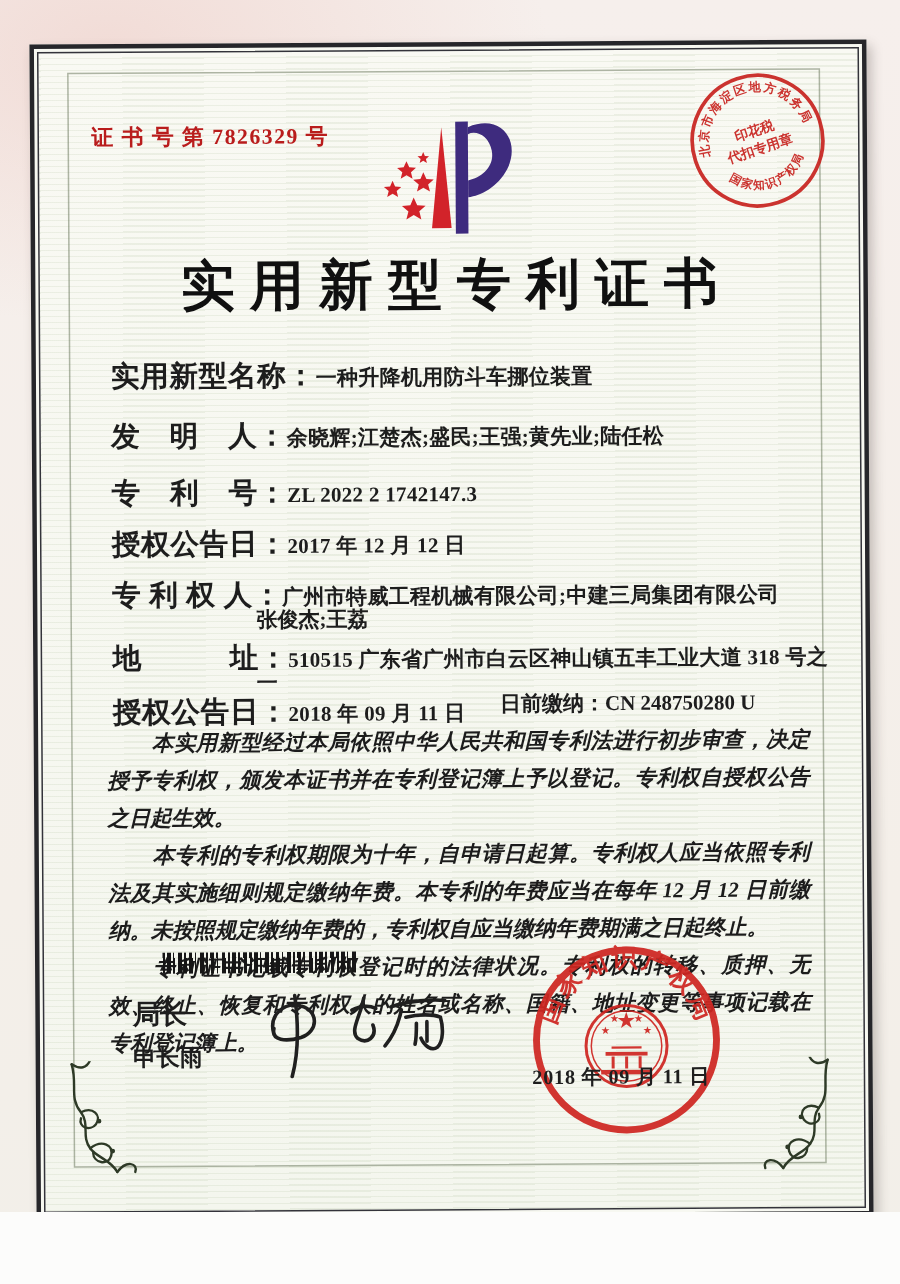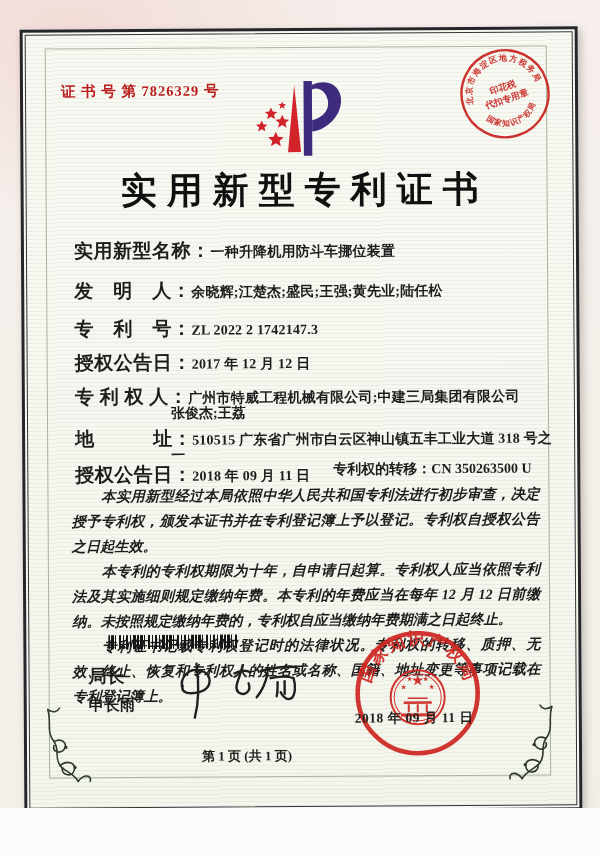--- a/index.html
+++ b/index.html
@@ -154,21 +154,21 @@
   </div>
   <div class="cont" style="top:373px">张俊杰;王荔</div>
   <div class="row" style="top:394px">
     <span class="lbl">地　　　址：</span><span class="val">510515 广东省广州市白云区神山镇五丰工业大道 318 号之</span>
   </div>
   <div class="cont" style="top:415px">一</div>
   <div class="row" style="top:430px">
     <span class="lbl">授权公告日：</span><span class="val">2018 年 09 月 11 日</span>
   </div>
   <div class="cont" style="left:308px;top:430px">
-    <span class="lbl" style="min-width:0">专利权的转移：</span><span class="val">CN 350263500 U</span>
+    <span class="lbl" style="min-width:0">日前缴纳：</span><span class="val">CN 248750280 U</span>
   </div>
 
   <div class="paras">
     <p>本实用新型经过本局依照中华人民共和国专利法进行初步审查，决定授予专利权，颁发本证书并在专利登记簿上予以登记。专利权自授权公告之日起生效。</p>
     <p>本专利的专利权期限为十年，自申请日起算。专利权人应当依照专利法及其实施细则规定缴纳年费。本专利的年费应当在每年 12 月 12 日前缴纳。未按照规定缴纳年费的，专利权自应当缴纳年费期满之日起终止。</p>
     <p>专利证书记载专利权登记时的法律状况。专利权的转移、质押、无效、终止、恢复和专利权人的姓名或名称、国籍、地址变更等事项记载在专利登记簿上。</p>
   </div>
 
   <div class="barcode"></div>
 
@@ -209,19 +209,18 @@
         <path d="M65,78 h20" stroke-width="1.5"></path>
         <rect x="61" y="81" width="28" height="2.5" stroke="none"></rect>
         <path d="M66,84 v8 M75,84 v8 M84,84 v8"></path>
         <rect x="58" y="93" width="34" height="3" stroke="none"></rect>
       </g>
     </g>
   </svg>
 
   <div class="seal-date">2018 年 09 月 11 日</div>
 
-  <div class="page-footer">第 1 页 (共 1 页)</div>
 </div>
 
 <div class="scan-bottom">
   
   
 </div>
 
 </body></html>

